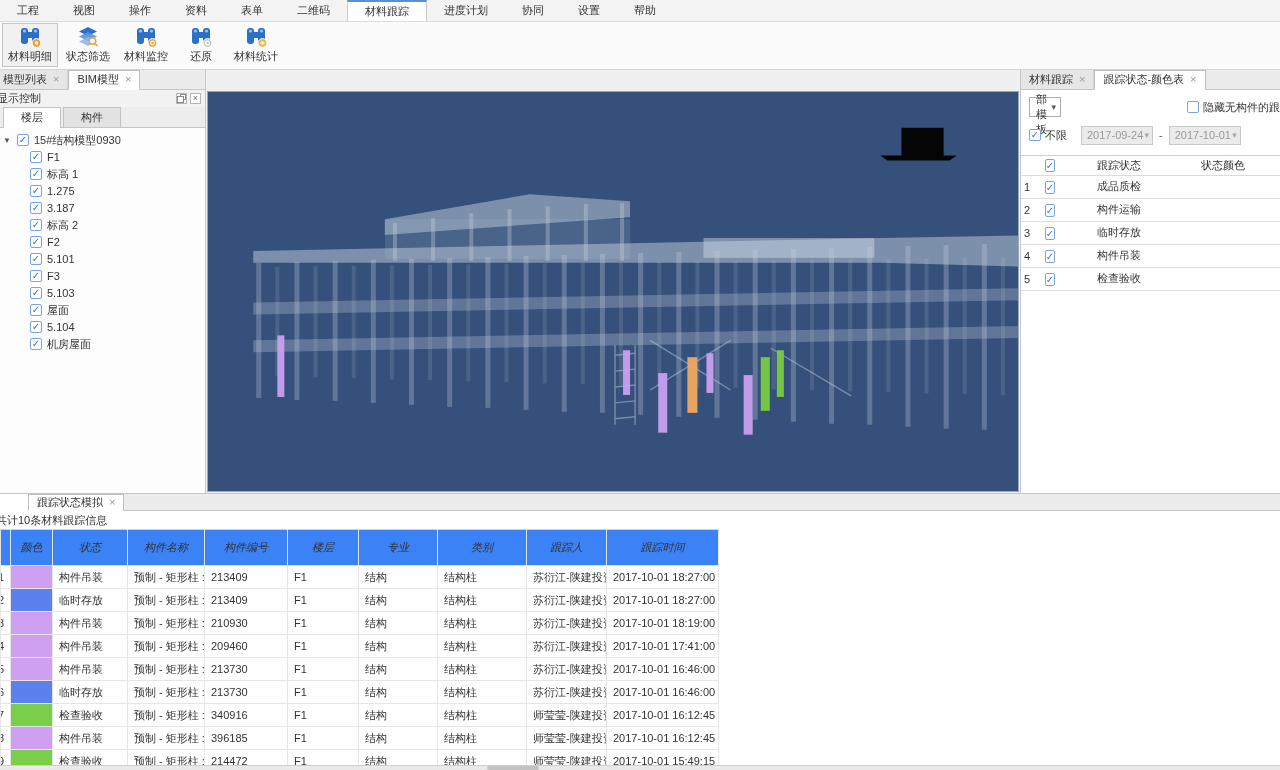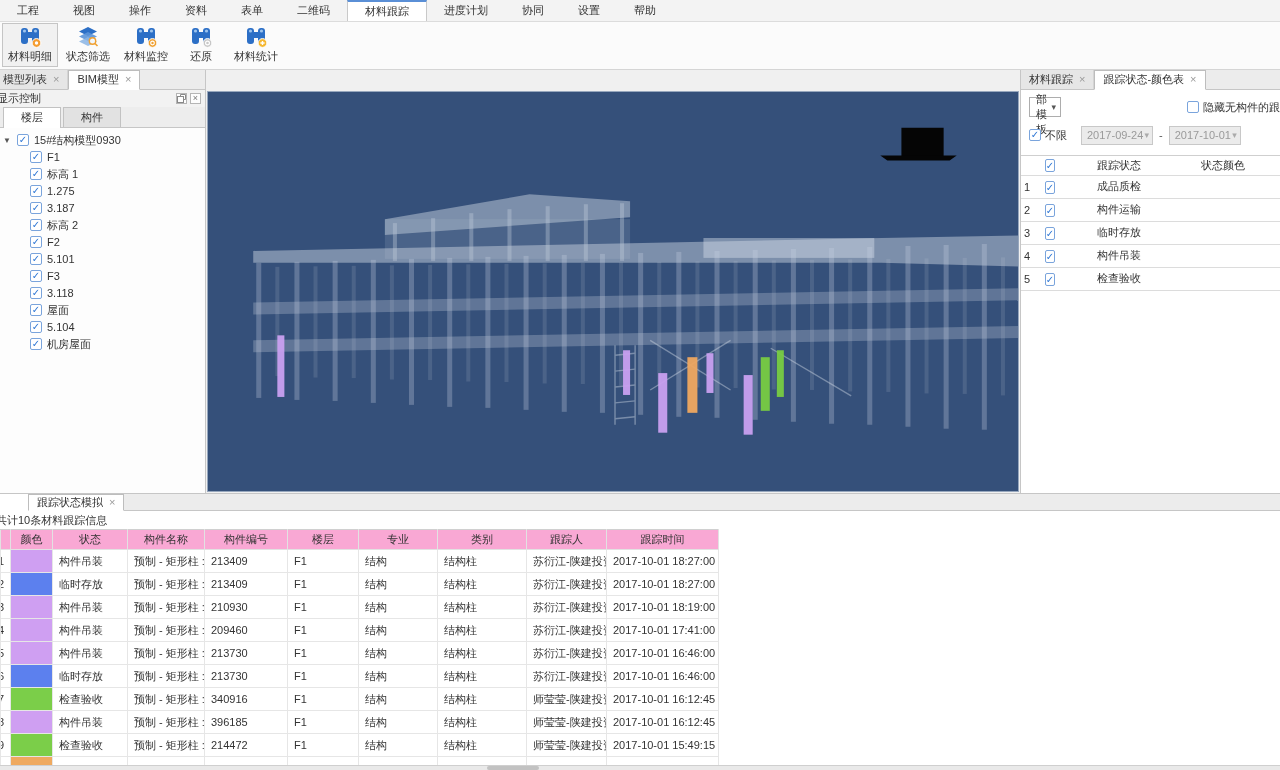--- a/index.html
+++ b/index.html
@@ -65,21 +65,21 @@
   table.color-table th, table.color-table td { border-bottom:1px solid #dcdcdc; font-weight:normal; height:23px; text-align:center; padding:0; }
   table.color-table thead th { border-top:1px solid #cfcfcf; height:20px; }
   table.color-table td.rownum { text-align:left; padding-left:3px; color:#333; }
   .swatch { width:22px; height:15px; margin:0 auto; }
 
   
   .bottom-panel { height:275px; border-top:1px solid #c6c6c6; background:#fff; display:flex; flex-direction:column; overflow:hidden; }
   .bp-tabstrip { height:20px; background:#ececec; border-bottom:1px solid #c6c6c6; display:flex;margin-left:28px; }
   .bp-summary { height:18px; line-height:18px; padding-left:0; margin-left:-4px; color:#333; }
   table.track-table { border-collapse:collapse; table-layout:fixed; width:718px; font-size:11px; }
-  table.track-table th { font-weight:normal; height:20px; border:1px solid #e2e2e2; border-top:1px solid #d0d0d0; text-align:center; color:#333; background:#f9a8d4; }
+  table.track-table th { font-weight:normal; height:36px; border:1px solid #e2e2e2; border-top:1px solid #d0d0d0; text-align:center; color:#333; background:#3b82f6;font-style:italic; }
   table.track-table td { height:23px; border:1px solid #e6e6e6; padding-left:6px; white-space:nowrap; overflow:hidden; background:#fff; }
   table.track-table td.num { padding:0 1px 0 0; text-align:left; }
   table.track-table td.num span { display:inline-block; transform:translateX(-3px); }
   table.track-table td.colorcell { padding:0; }
 
   
   .statusbar { height:5px; background:#e9e9e9; border-top:1px solid #cfcfcf; position:relative; }
   .hscroll-thumb { position:absolute; left:487px; top:0; width:52px; height:4px; background:#c2c2c2; border-radius:2px; }
 </style>
 </head>
@@ -224,21 +224,21 @@
           <div class="tree-row">
             <span class="checkbox checked">✓</span>
             <span class="tree-label">5.101</span>
           </div>
           <div class="tree-row">
             <span class="checkbox checked">✓</span>
             <span class="tree-label">F3</span>
           </div>
           <div class="tree-row">
             <span class="checkbox checked">✓</span>
-            <span class="tree-label">3.118</span>
+            <span class="tree-label">5.103</span>
           </div>
           <div class="tree-row">
             <span class="checkbox checked">✓</span>
             <span class="tree-label">屋面</span>
           </div>
           <div class="tree-row">
             <span class="checkbox checked">✓</span>
             <span class="tree-label">5.104</span>
           </div>
           <div class="tree-row">

